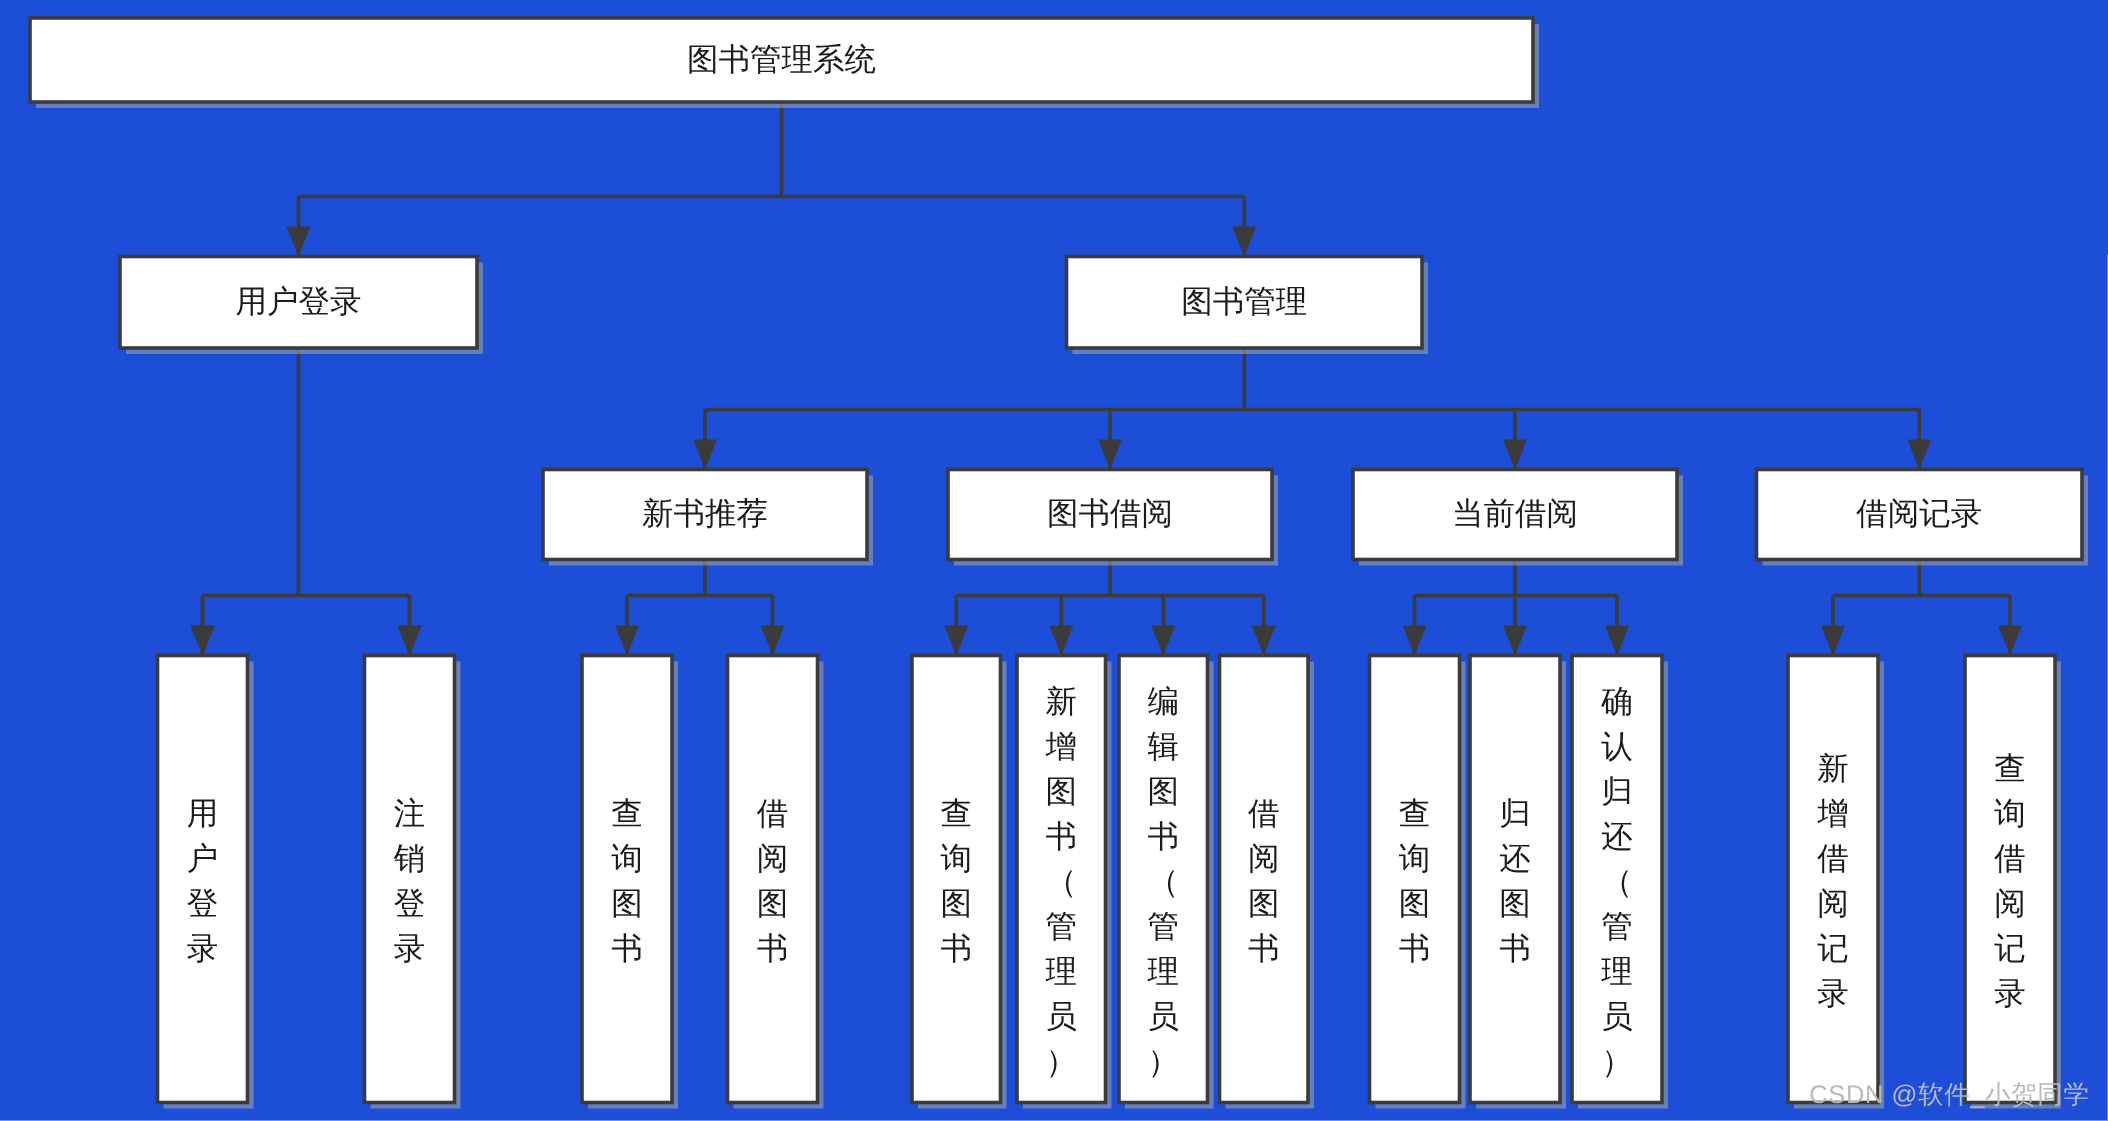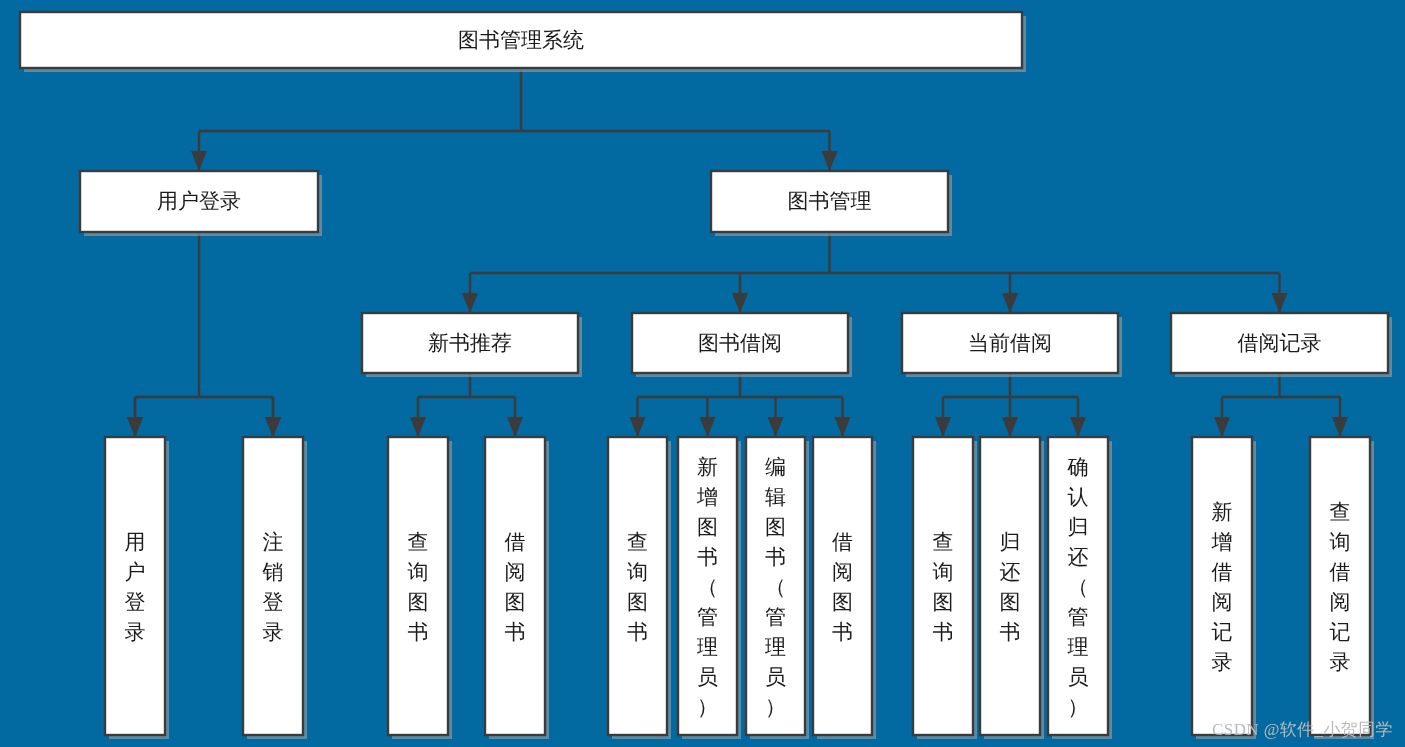--- a/index.html
+++ b/index.html
@@ -12,21 +12,21 @@
     width: 1405px;
     height: 747px;
     font-family: "Liberation Sans", "DejaVu Sans", sans-serif;
     overflow: hidden;
     position: relative;
   }
   #diagram-root {
     position: relative;
     width: 1405px;
     height: 747px;
-    background: #0369a1;
+    background: #1d4ed8;
   }
   svg.flow-canvas {
     position: absolute;
     top: 0;
     left: 0;
     width: 1405px;
     height: 747px;
     display: block;
   }
   .node-box {
@@ -58,21 +58,21 @@
   .node-label-vertical {
     fill: #1b1b1b;
     font-family: "Liberation Sans", "DejaVu Sans", sans-serif;
     font-size: 21px;
     text-anchor: middle;
   }
   .watermark-text {
     position: absolute;
     right: 12px;
     bottom: 6px;
-    font-family: Liberation Serif, serif;
+    font-family: Liberation Sans, sans-serif;
     font-size: 17px;
     color: #b9b9b9;
     white-space: nowrap;
     letter-spacing: 0.4px;
     user-select: none;
   }
 </style>
 </head>
 <body>
 

